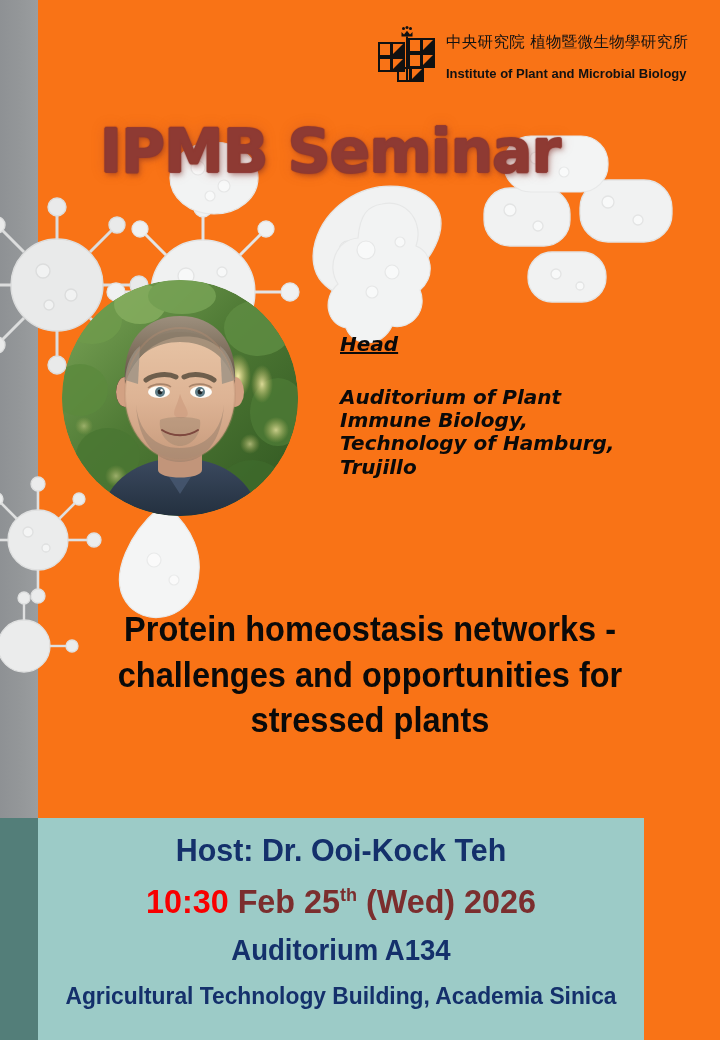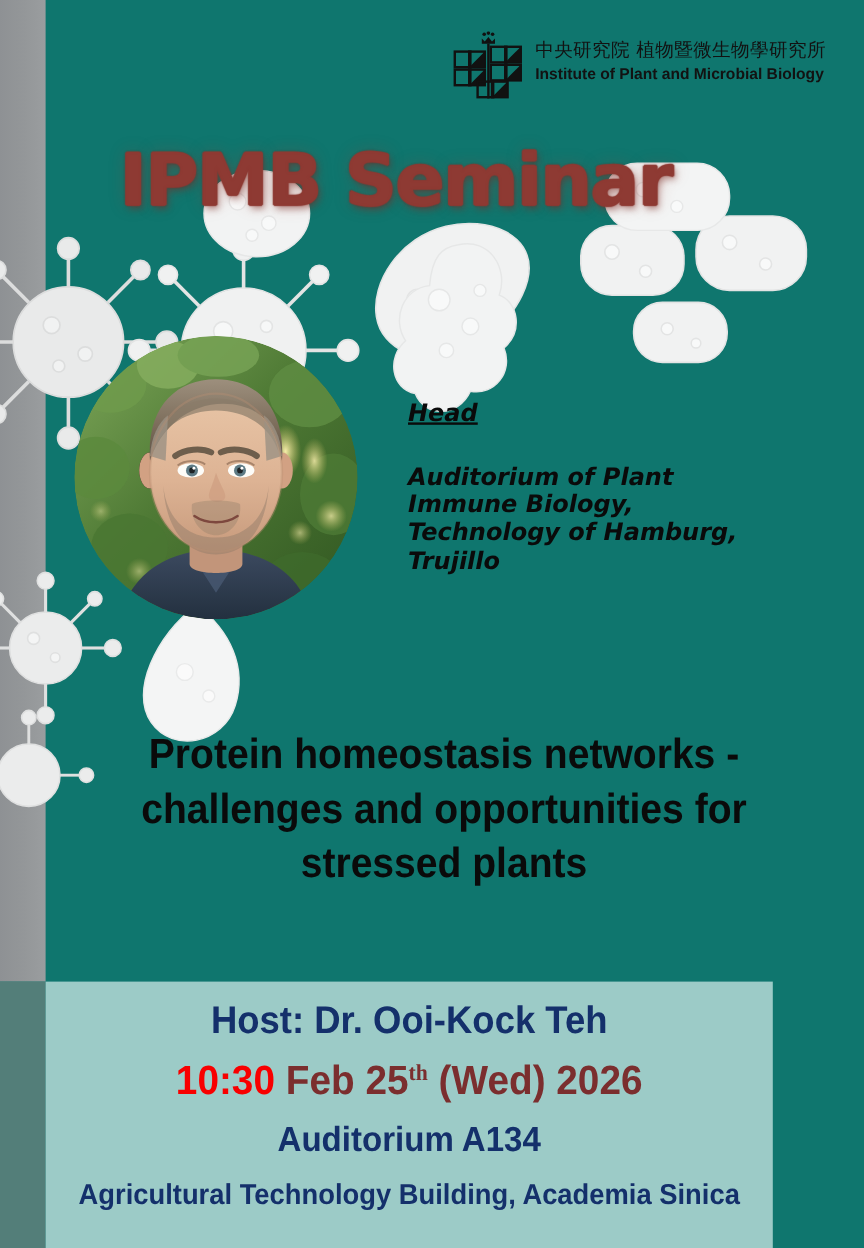--- a/index.html
+++ b/index.html
@@ -1,21 +1,21 @@
 <!DOCTYPE html>
 <html><head>
 <meta charset="utf-8">
 <style>
   html,body{margin:0;padding:0;}
   body{
     width:720px;height:1040px;
     font-family:"Liberation Sans","DejaVu Sans",sans-serif;
     background:#ffffff;overflow:hidden;
   }
-  #poster{position:relative;width:720px;height:1040px;overflow:hidden;background:#0f766e;}
+  #poster{position:relative;width:720px;height:1040px;overflow:hidden;background:#f97316;}
 
   
   .left-strip-gray{
     position:absolute;left:0;top:0;width:38px;height:818px;
     background:linear-gradient(90deg,#8e9194 0%,#949799 55%,#9a9d9f 100%);
   }
   .left-strip-teal{
     position:absolute;left:0;top:818px;width:38px;height:222px;
     background:#537e79;
   }
@@ -27,21 +27,21 @@
   
   .header{position:absolute;left:0;top:0;width:720px;height:100px;}
   .logo-wrap{position:absolute;left:376px;top:26px;width:62px;height:58px;}
   .inst-names{position:absolute;left:446px;top:33px;width:256px;text-align:left;}
   .inst-cn{
     font-family:"DejaVu Sans","Liberation Sans",sans-serif;
     font-size:15.5px;color:#121212;letter-spacing:.3px;line-height:1.25;white-space:nowrap;
   }
   .inst-en{
     font-family:"Liberation Sans",sans-serif;
-    font-size:13px;font-weight:700;color:#121212;line-height:1.3;margin-top:2px;white-space:nowrap;
+    font-size:13px;font-weight:700;color:#121212;line-height:1.3;margin-top:14px;white-space:nowrap;
   }
 
   
   .seminar-title{
     position:absolute;left:0;top:116px;width:660px;text-align:center;
     font-family:"DejaVu Sans","Liberation Sans",sans-serif;
     font-size:60px;font-weight:700;letter-spacing:-1px;
     color:#0c0c0c;
     text-shadow:
        0 0 1px #8e3a33,
@@ -99,21 +99,21 @@
   .f-line{width:100%;text-align:center;font-family:"Liberation Sans",sans-serif;font-weight:700;}
   .f-host{
     position:absolute;top:14px;font-size:32px;color:#14306b;
     transform:scaleX(.95);transform-origin:center top;
   }
   .f-date{
     position:absolute;top:64px;font-size:34px;color:#7b2e2e;
     transform:scaleX(.95);transform-origin:center top;
   }
   .f-date .time{color:#f80000;}
-  .f-date sup{font-size:.56em;vertical-align:super;line-height:0;font-family:Liberation Serif, serif;}
+  .f-date sup{font-size:.56em;vertical-align:super;line-height:0;}
   .f-room{
     position:absolute;top:116px;font-size:29px;color:#14306b;
     transform:scaleX(.95);transform-origin:center top;
   }
   .f-bldg{
     position:absolute;top:164px;font-size:24px;color:#14306b;
     transform:scaleX(.95);transform-origin:center top;
   }
 </style>
 </head>

